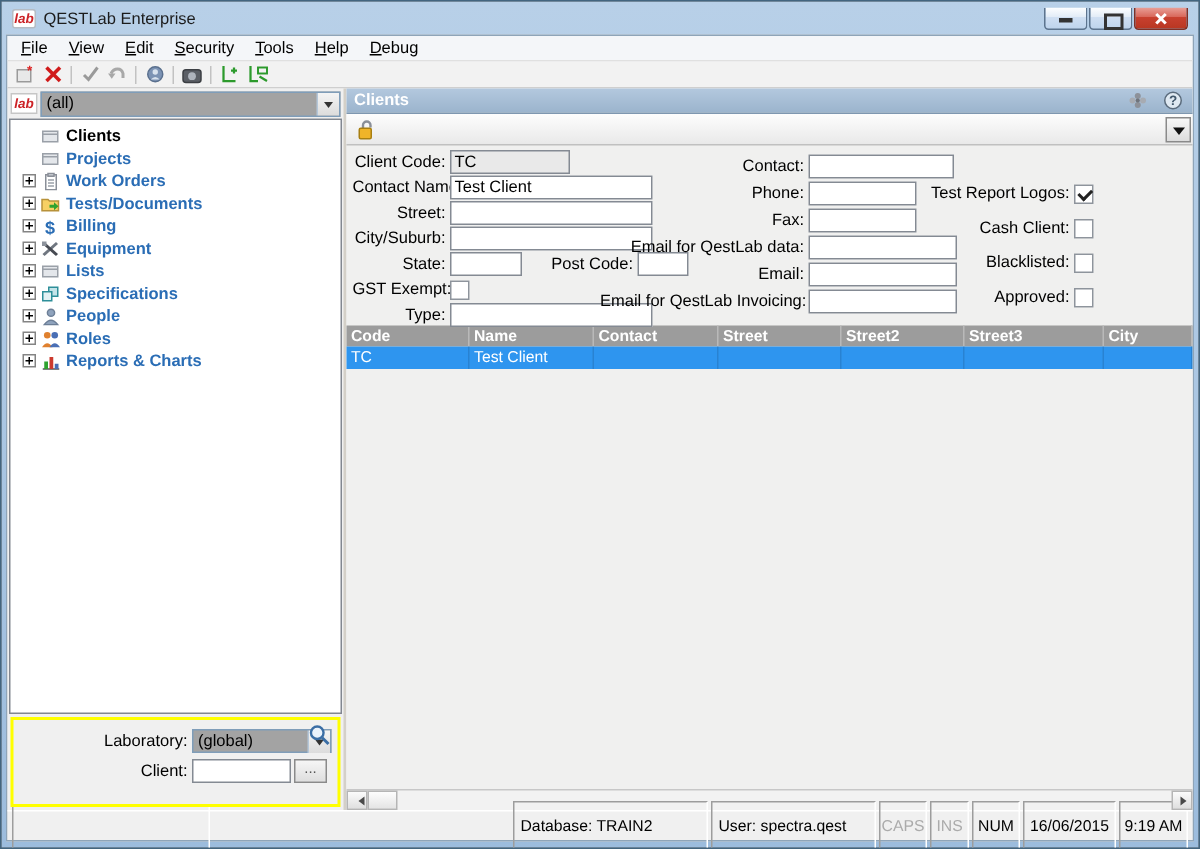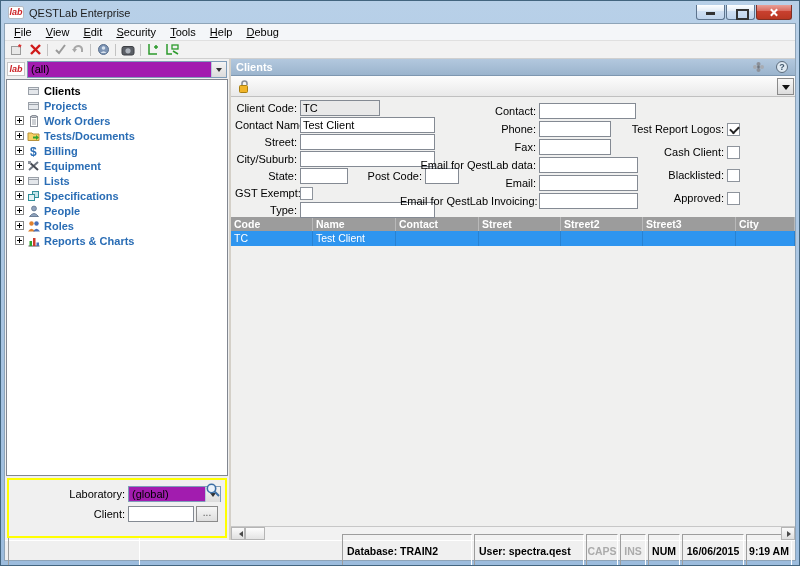--- a/index.html
+++ b/index.html
@@ -46,21 +46,21 @@
 
   .main { flex:1; display:flex; min-height:0; }
 
   
   .leftpanel { width:226px; display:flex; flex-direction:column; background:#f0f0f0;
     border-right:2px solid #d4d0c8; }
   .filter-row { height:20px; display:flex; align-items:center; padding:1px 2px; }
   .filter-logo { width:18px; height:14px; background:#fff; border:1px solid #c6c6c6;
     color:#cc2327; font-weight:bold; font-size:9px; line-height:12px; text-align:center;
     font-style:italic; margin-right:2px; }
-  .combo { flex:1; height:17px; background:#a21caf; border:1px solid #7f9db9;
+  .combo { flex:1; height:17px; background:#a3a3a3; border:1px solid #7f9db9;
     display:flex; align-items:center; }
   .combo-val { flex:1; padding-left:3px; font-size:11px; }
   .combo-arrow { width:15px; height:15px; background:linear-gradient(#f4f4f4,#dcdcdc);
     border-left:1px solid #b5c7d9; display:flex; align-items:center; justify-content:center; }
   .combo-arrow::after { content:""; border:3px solid transparent; border-top:4px solid #333; margin-top:4px; }
 
   .tree { flex:1; background:#fff; border:1px solid #828790; margin:0 1px;
     overflow:hidden; padding-top:3px; }
   .titem { display:flex; align-items:center; height:15px; padding-left:6px; cursor:default; }
   .gutter { width:13px; height:13px; flex:0 0 13px; }
@@ -97,21 +97,21 @@
   .rp-toolbar { height:21px; background:linear-gradient(#fdfdfd,#e9e9e9);
     border-bottom:1px solid #c0c0c0; display:flex; align-items:center; padding:0 4px; position:relative; }
   .dd-btn { position:absolute; right:1px; top:2px; width:17px; height:17px;
     border:1px solid #8a8a8a; background:linear-gradient(#f8f8f8,#dcdcdc);
     display:flex; align-items:center; justify-content:center; }
   .dd-btn::after { content:""; border:4px solid transparent; border-top:5px solid #111; margin-top:5px; }
 
   .form-area { height:116px; position:relative; font-size:11px; }
   .fcol1 { position:absolute; left:4px; top:3px; width:235px; }
   .fcol2 { position:absolute; left:150px; top:6px; width:245px; }
-  .fcol3 { position:absolute; left:341px; top:24px; width:180px; }
+  .fcol3 { position:absolute; left:330px; top:24px; width:180px; }
   .frow { display:flex; align-items:center; height:16px; margin-bottom:1px; }
   .fcol2 .frow { margin-bottom:2px;padding-left:19px; }
   .fcol3 .frow { margin-bottom:7px; }
   .frow label { text-align:right; margin-right:3px; white-space:nowrap; }
   .fcol1 .frow > label { width:62px; flex:0 0 62px; }
   .fcol2 .frow > label { width:136px; flex:0 0 136px; }
   .fcol3 .frow > label { width:152px; flex:0 0 152px; }
   .tb { height:16px; border:1px solid #848a93; background:#fff; font-size:11px;
     padding:0 2px; font-family:"Liberation Sans",sans-serif; }
   .tb[readonly] { background:#e9e9e9; }
@@ -145,21 +145,21 @@
   .sb-btn.right { margin-left:auto; }
   .sb-btn.right::after { content:""; position:absolute; left:5px; top:3px;
     border:3px solid transparent; border-left:4px solid #4a4a4a; }
   .sb-thumb { width:20px; height:13px; background:linear-gradient(#fdfdfd,#e4e4e4);
     border:1px solid #b5b5b5; }
 
   
   .statusbar { height:20px; background:#f0f0f0; border-top:1px solid #fff;
     display:flex; align-items:center; padding:2px 3px; font-size:10.5px; }
   .sb-panel { height:16px; border:1px solid; border-color:#9d9d9d #fff #fff #9d9d9d;
-    padding:16px 4px; white-space:nowrap; display:flex; align-items:center; margin-right:2px;font-weight:bold; }
+    padding:16px 4px; white-space:nowrap; display:flex; align-items:center; margin-right:2px; }
   .sb-empty { width:132px; }
   .sb-spacer { flex:1; }
   .sb-db { width:130px; }
   .sb-user { width:110px; }
   .sb-key { width:32px; justify-content:center; color:#ababab; }
   .sb-key.active { color:#000; }
   .sb-ins { width:26px; }
   .sb-date { width:62px; justify-content:center; }
   .sb-time { width:46px; justify-content:center; margin-right:0; }
 

